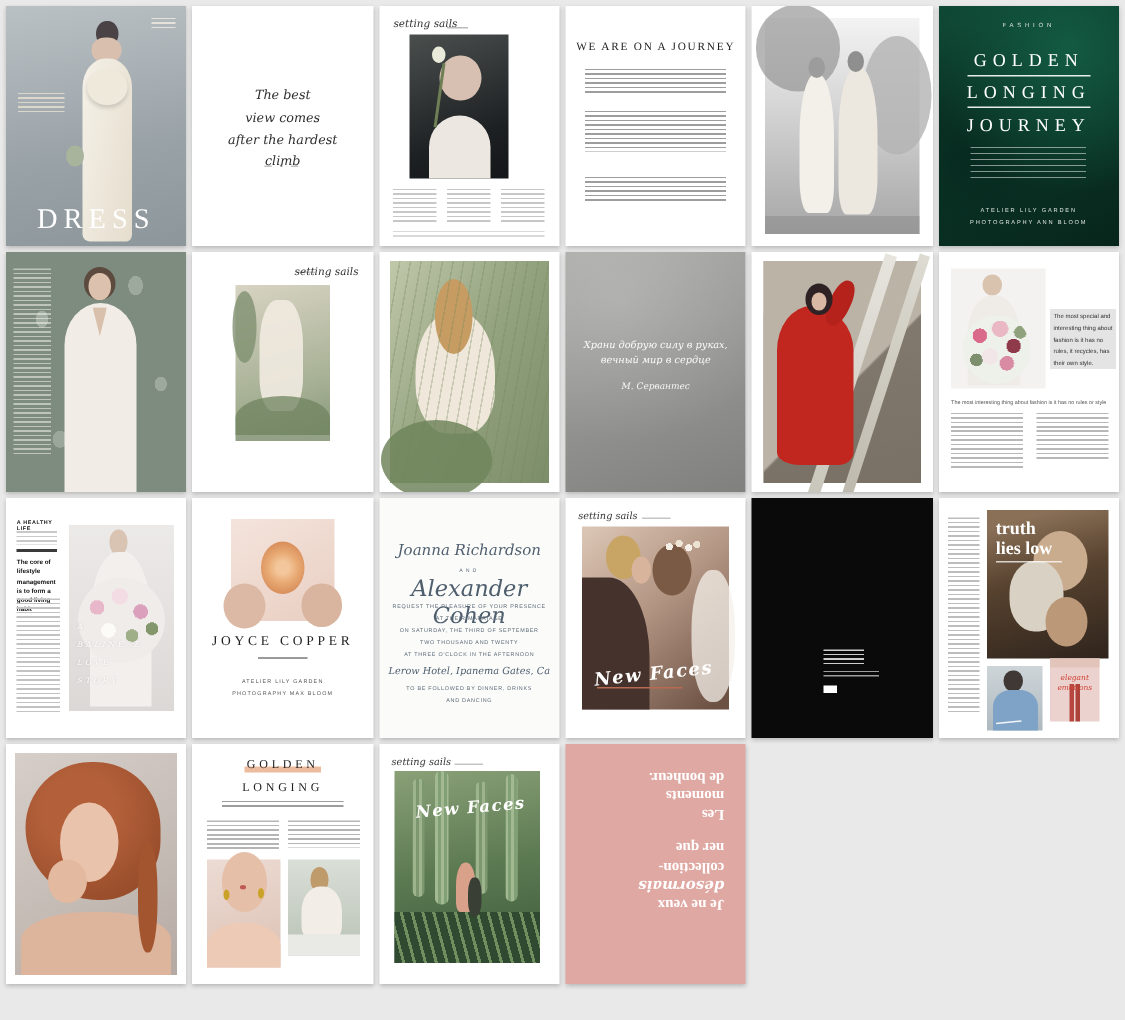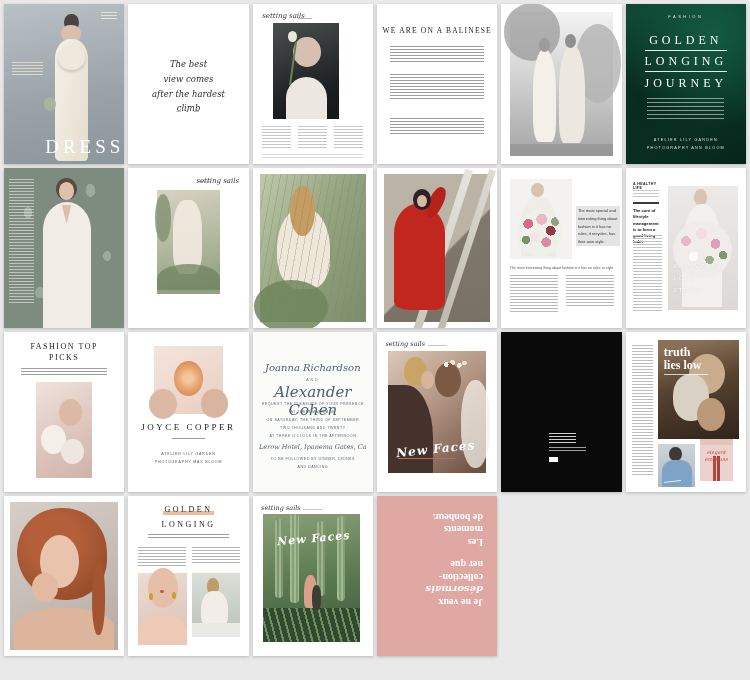--- a/index.html
+++ b/index.html
@@ -24,21 +24,21 @@
 
   <div class="card">
     <div class="ab" style="inset:0;background:linear-gradient(170deg,#bac1c5,#99a2a7 60%,#8d969b)">
       <div class="ab" style="left:50%;top:6%;width:12%;height:11%;border-radius:50%;background:#4a4244"></div>
       <div class="ab" style="left:47%;top:13%;width:17%;height:11%;border-radius:45%;background:#d9bfae"></div>
       <div class="ab" style="left:42%;top:22%;width:28%;height:76%;border-radius:45% 45% 10% 14%/16% 16% 4% 4%;background:linear-gradient(100deg,#f5f1e8,#e5ddcd)"></div>
       <div class="ab" style="left:45%;top:26%;width:22%;height:15%;border-radius:50%;background:#efe9dc;box-shadow:0 2px 3px rgba(0,0,0,.15)"></div>
       <div class="ab" style="left:33%;top:58%;width:10%;height:9%;border-radius:50%;background:#a9b49d"></div>
       <div class="ab tl" style="left:7%;top:36%;width:25%;height:14px;--lc:#dcd7cb"></div>
       <div class="ab tl" style="right:6%;top:5%;width:13%;height:7px;--lc:#e5e2da"></div>
-      <div class="ab serif w full" style="bottom:4%;text-align:right;font-size:19px;letter-spacing:4px">DRESS</div>
+      <div class="ab serif w full" style="bottom:4%;text-align:center;font-size:19px;letter-spacing:4px">DRESS</div>
     </div>
   </div>
 
   <div class="card">
     <div class="ab it ctr full" style="top:33%;font-size:8.5px;line-height:1.75;color:#2e2e2e">
       <div>The best</div>
       <div>view comes</div>
       <div>after the hardest</div>
       <div>climb</div>
     </div>
@@ -54,21 +54,21 @@
       <div class="ab" style="left:22%;top:8%;width:14%;height:12%;border-radius:50%;background:#e9ead9"></div>
       <div class="ab" style="left:28%;top:20%;width:2px;height:45%;background:#6f7f55;transform:rotate(8deg)"></div>
     </div>
     <div class="ab tl" style="left:8%;top:76%;width:24%;height:15%;--lc:#c7c7c7"></div>
     <div class="ab tl" style="left:38%;top:76%;width:24%;height:15%;--lc:#c7c7c7"></div>
     <div class="ab tl" style="left:68%;top:76%;width:24%;height:15%;--lc:#c7c7c7"></div>
     <div class="ab tl" style="left:8%;top:94%;width:84%;height:4px;--lc:#d9d9d9"></div>
   </div>
 
   <div class="card">
-    <div class="ab serif ctr full" style="top:14%;font-size:7.5px;letter-spacing:1.2px;color:#1d1d1d">WE ARE ON A BALINESE</div>
+    <div class="ab serif ctr full" style="top:14%;font-size:7.5px;letter-spacing:1.2px;color:#1d1d1d">WE ARE ON A JOURNEY</div>
     <div class="ab tl" style="left:11%;top:26%;width:78%;height:18px;--lc:#9d9d9d"></div>
     <div class="ab tl" style="left:11%;top:44%;width:78%;height:27px;--lc:#9d9d9d"></div>
     <div class="ab tl" style="left:11%;top:71%;width:78%;height:18px;--lc:#9d9d9d"></div>
   </div>
 
   <div class="card">
     <div class="ab" style="left:7%;top:5%;width:86%;height:90%;background:linear-gradient(180deg,#f3f3f3,#d6d6d6 40%,#a6a6a6)">
       <div class="ab" style="left:-6%;top:-6%;width:55%;height:40%;border-radius:50%;background:#8f8f8f;opacity:.65"></div>
       <div class="ab" style="right:-8%;top:8%;width:45%;height:55%;border-radius:50%;background:#b3b3b3;opacity:.8"></div>
       <div class="ab" style="left:22%;top:26%;width:23%;height:64%;border-radius:45% 45% 20% 25%;background:#f3f0ea"></div>
@@ -111,20 +111,25 @@
 
   <div class="card">
     <div class="ab" style="left:6%;top:4%;width:88%;height:92%;background:linear-gradient(120deg,#c0c8aa,#93a27f 50%,#7c8d6a)">
       <div class="ab" style="left:16%;top:22%;width:50%;height:56%;border-radius:50% 50% 35% 40%;background:#efe8da"></div>
       <div class="ab" style="left:28%;top:8%;width:24%;height:34%;border-radius:50%;background:#c69c62"></div>
       <div class="ab" style="inset:0;background:repeating-linear-gradient(100deg,transparent 0 6px,rgba(116,134,92,.30) 6px 7px)"></div>
       <div class="ab" style="left:-6%;bottom:-8%;width:70%;height:36%;border-radius:50%;background:#70855c;opacity:.85"></div>
     </div>
   </div>
 
+  <div class="card" style="background:radial-gradient(90% 60% at 30% 20%,rgba(255,255,255,.18),transparent),linear-gradient(160deg,#a9a9a7,#979795 45%,#80807e)">
+    <div class="ab it w ctr full" style="top:36%;font-size:6.5px;opacity:.95">Храни добрую силу в руках,</div>
+    <div class="ab it w ctr full" style="top:42.5%;font-size:6.5px;opacity:.95">вечный мир в сердце</div>
+    <div class="ab it w ctr full" style="top:54%;font-size:6px;opacity:.9">М. Сервантес</div>
+  </div>
 
   <div class="card">
     <div class="ab" style="left:6%;top:4%;width:88%;height:92%;background:linear-gradient(135deg,#bcb3a7 55%,rgba(84,76,66,.55) 56%),linear-gradient(170deg,#c1b8ac,#a79d90)">
       <div class="ab" style="left:52%;top:-6%;width:8%;height:115%;background:linear-gradient(#e6e4dd,#c9c6bc);transform:rotate(18deg)"></div>
       <div class="ab" style="left:74%;top:-6%;width:7%;height:115%;background:linear-gradient(#dddbd2,#beb9ad);transform:rotate(18deg)"></div>
       <div class="ab" style="left:9%;top:20%;width:48%;height:72%;border-radius:45% 55% 20% 30%/28% 28% 8% 8%;background:#c2271f"></div>
       <div class="ab" style="left:42%;top:8%;width:13%;height:22%;border-radius:45%;background:#b5221b;transform:rotate(25deg)"></div>
       <div class="ab" style="left:27%;top:10%;width:17%;height:14%;border-radius:50%;background:#2e2224"></div>
       <div class="ab" style="left:31%;top:14%;width:9%;height:8%;border-radius:50%;background:#d9b8a4"></div>
     </div>
@@ -154,30 +159,20 @@
       <div class="ab" style="left:8%;top:28%;width:84%;height:46%;border-radius:50%;background:radial-gradient(8px 8px at 22% 35%,#e8b7c9 60%,transparent 61%),radial-gradient(9px 9px at 48% 22%,#f3dce4 60%,transparent 61%),radial-gradient(8px 8px at 72% 40%,#dba0bb 60%,transparent 61%),radial-gradient(8px 8px at 35% 62%,#fdfbf8 60%,transparent 61%),radial-gradient(7px 7px at 62% 68%,#9fb088 60%,transparent 61%),radial-gradient(7px 7px at 85% 60%,#84976c 60%,transparent 61%),#f0ece9"></div>
       <div class="ab it" style="left:8%;top:50%;font-size:5px;letter-spacing:2px;color:#fdfdfd;line-height:2.4;text-shadow:0 0 2px rgba(0,0,0,.18)">
         <div>A</div>
         <div>BALINESE</div>
         <div>LOVE</div>
         <div>STORY</div>
       </div>
     </div>
   </div>
 
-  <div class="card">
-    <div class="ab serif ctr full" style="top:6%;font-size:8px;letter-spacing:1.5px">FASHION TOP</div>
-    <div class="ab serif ctr full" style="top:13%;font-size:8px;letter-spacing:1.5px">PICKS</div>
-    <div class="ab tl" style="left:14%;top:22.5%;width:72%;height:7px;--lc:#9d9d9d"></div>
-    <div class="ab" style="left:27%;top:31%;width:46%;height:60%;background:linear-gradient(150deg,#eee2dc,#dcc4bb 60%,#cfb3a9)">
-      <div class="ab" style="left:8%;top:45%;width:45%;height:30%;border-radius:50%;background:#f4efe9"></div>
-      <div class="ab" style="left:45%;top:60%;width:40%;height:26%;border-radius:50%;background:#efe7df"></div>
-      <div class="ab" style="left:40%;top:18%;width:42%;height:28%;border-radius:50%;background:#dcb9a6"></div>
-    </div>
-  </div>
 
   <div class="card">
     <div class="ab" style="left:21%;top:9%;width:58%;height:42%;background:linear-gradient(150deg,#f4e4dc,#e9cec2)">
       <div class="ab" style="left:-6%;bottom:-8%;width:40%;height:45%;border-radius:50%;background:#dcb9a4"></div>
       <div class="ab" style="right:-6%;bottom:-6%;width:38%;height:42%;border-radius:50%;background:#d9b49e"></div>
       <div class="ab" style="left:29%;top:22%;width:42%;height:52%;border-radius:50%;background:radial-gradient(circle at 50% 50%,#f3c79b 18%,#e8a973 45%,#d98f5c 75%,#c87f4e)"></div>
     </div>
     <div class="ab serif ctr full" style="top:56%;font-size:9px;letter-spacing:2.5px;color:#1e1e1e">JOYCE COPPER</div>
     <div class="ab tl" style="left:36%;top:66%;width:28%;height:2px;--lc:#9a9a9a"></div>
     <div class="ab ctr full" style="top:75%;font-size:3.6px;letter-spacing:.8px;color:#555">ATELIER LILY GARDEN</div>

